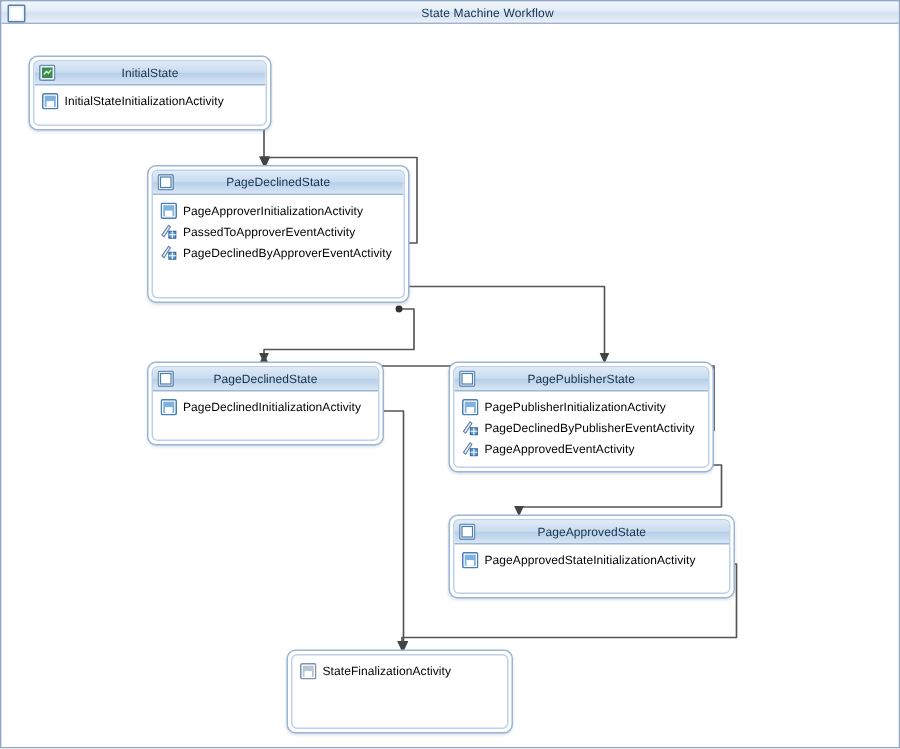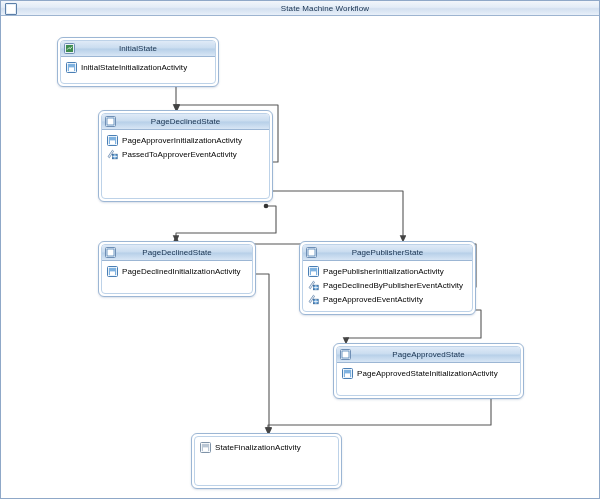--- a/index.html
+++ b/index.html
@@ -120,25 +120,25 @@
     color: #000000;
     white-space: nowrap;
     letter-spacing: .05px;
     text-align: right;
   }
 
   
   .ico { width: 11px; height: 11px; flex: 0 0 11px; display:block; }
 
   
-  #state-initial      { left: 18px;  top: 21px;  width: 162px; height: 50px; margin-left: 38px; }
+  #state-initial      { left: 18px;  top: 21px;  width: 162px; height: 50px; }
   #state-approver     { left: 97px;  top: 94px;  width: 175px; height: 92px; }
   #state-declined     { left: 97px;  top: 225px; width: 158px; height: 56px; }
   #state-publisher    { left: 298px; top: 225px; width: 177px; height: 74px; }
-  #state-approved     { left: 298px; top: 327px; width: 191px; height: 56px; margin-left: 34px; }
+  #state-approved     { left: 298px; top: 327px; width: 191px; height: 56px; }
   #state-finalised    { left: 190px; top: 417px; width: 151px; height: 56px; }
 </style>
 </head>
 <body>
 
 <div id="app">
 
   <div class="titlebar">
     <span class="titlebar-icon"></span>
     <span class="titlebar-text">State Machine Workflow</span>
@@ -227,64 +227,74 @@
           <div class="activity">
             <span class="ico">
               <svg class="ico" viewBox="0 0 11 11">
                 <path d="M1 7.6 L5.4 1.2 L6.6 2.2 L2.4 8.8 z" fill="#e8edf3" stroke="#5a7ea8" stroke-width="0.7"></path>
                 <rect x="5.6" y="5.2" width="4.6" height="4.6" fill="#5f9fd8" stroke="#2f5f90" stroke-width="0.7"></rect>
                 <path d="M5.6 7.5 H10.2 M7.9 5.2 V9.8" stroke="#ffffff" stroke-width="0.7"></path>
               </svg>
             </span>
             <span class="activity-label">PassedToApproverEventActivity</span>
           </div>
-        </div>
-      </div>
-    </div>
-
-    <div class="state" id="state-publisher">
-      <div class="state-inner">
-        <div class="state-header">
-          <span class="state-icon">
-            <svg class="ico" viewBox="0 0 11 11">
-              <rect x="0.5" y="0.5" width="10" height="10" rx="1" fill="#eef4fa" stroke="#6f8fb5"></rect>
-              <rect x="2" y="2" width="7" height="7" fill="#ffffff" stroke="#4a7fb5" stroke-width="0.8"></rect>
-            </svg>
-          </span>
-          <span class="state-title">PagePublisherState</span>
-        </div>
-        <div class="state-body">
-          <div class="activity">
-            <span class="ico">
-              <svg class="ico" viewBox="0 0 11 11">
-                <rect x="0.5" y="0.5" width="10" height="10" rx="1" fill="#ffffff" stroke="#4a7fb5"></rect>
-                <rect x="1.8" y="1.8" width="7.4" height="7.4" fill="#7fb2e0"></rect>
-                <rect x="3" y="5.4" width="5" height="3.8" fill="#ffffff"></rect>
-              </svg>
-            </span>
-            <span class="activity-label">PagePublisherInitializationActivity</span>
-          </div>
           <div class="activity">
             <span class="ico">
               <svg class="ico" viewBox="0 0 11 11">
                 <path d="M1 7.6 L5.4 1.2 L6.6 2.2 L2.4 8.8 z" fill="#e8edf3" stroke="#5a7ea8" stroke-width="0.7"></path>
                 <rect x="5.6" y="5.2" width="4.6" height="4.6" fill="#5f9fd8" stroke="#2f5f90" stroke-width="0.7"></rect>
                 <path d="M5.6 7.5 H10.2 M7.9 5.2 V9.8" stroke="#ffffff" stroke-width="0.7"></path>
               </svg>
             </span>
-            <span class="activity-label">PageDeclinedByPublisherEventActivity</span>
+            <span class="activity-label">PageDeclinedByApproverEventActivity</span>
+          </div>
+        </div>
+      </div>
+    </div>
+
+    <div class="state" id="state-publisher">
+      <div class="state-inner">
+        <div class="state-header">
+          <span class="state-icon">
+            <svg class="ico" viewBox="0 0 11 11">
+              <rect x="0.5" y="0.5" width="10" height="10" rx="1" fill="#eef4fa" stroke="#6f8fb5"></rect>
+              <rect x="2" y="2" width="7" height="7" fill="#ffffff" stroke="#4a7fb5" stroke-width="0.8"></rect>
+            </svg>
+          </span>
+          <span class="state-title">PagePublisherState</span>
+        </div>
+        <div class="state-body">
+          <div class="activity">
+            <span class="ico">
+              <svg class="ico" viewBox="0 0 11 11">
+                <rect x="0.5" y="0.5" width="10" height="10" rx="1" fill="#ffffff" stroke="#4a7fb5"></rect>
+                <rect x="1.8" y="1.8" width="7.4" height="7.4" fill="#7fb2e0"></rect>
+                <rect x="3" y="5.4" width="5" height="3.8" fill="#ffffff"></rect>
+              </svg>
+            </span>
+            <span class="activity-label">PagePublisherInitializationActivity</span>
           </div>
           <div class="activity">
             <span class="ico">
               <svg class="ico" viewBox="0 0 11 11">
                 <path d="M1 7.6 L5.4 1.2 L6.6 2.2 L2.4 8.8 z" fill="#e8edf3" stroke="#5a7ea8" stroke-width="0.7"></path>
                 <rect x="5.6" y="5.2" width="4.6" height="4.6" fill="#5f9fd8" stroke="#2f5f90" stroke-width="0.7"></rect>
                 <path d="M5.6 7.5 H10.2 M7.9 5.2 V9.8" stroke="#ffffff" stroke-width="0.7"></path>
               </svg>
             </span>
+            <span class="activity-label">PageDeclinedByPublisherEventActivity</span>
+          </div>
+          <div class="activity">
+            <span class="ico">
+              <svg class="ico" viewBox="0 0 11 11">
+                <path d="M1 7.6 L5.4 1.2 L6.6 2.2 L2.4 8.8 z" fill="#e8edf3" stroke="#5a7ea8" stroke-width="0.7"></path>
+                <rect x="5.6" y="5.2" width="4.6" height="4.6" fill="#5f9fd8" stroke="#2f5f90" stroke-width="0.7"></rect>
+                <path d="M5.6 7.5 H10.2 M7.9 5.2 V9.8" stroke="#ffffff" stroke-width="0.7"></path>
+              </svg>
+            </span>
             <span class="activity-label">PageApprovedEventActivity</span>
           </div>
         </div>
       </div>
     </div>
 
     <div class="state" id="state-declined">
       <div class="state-inner">
         <div class="state-header">
           <span class="state-icon">

